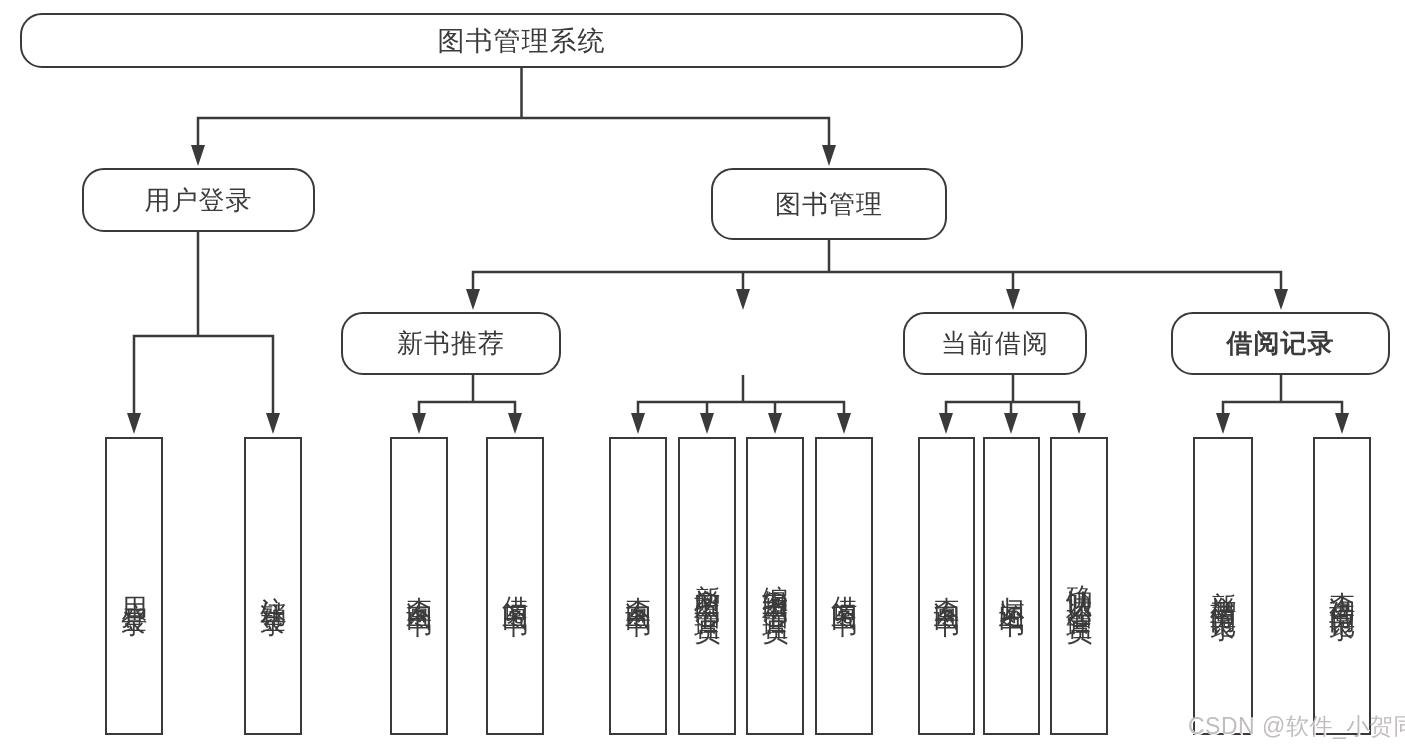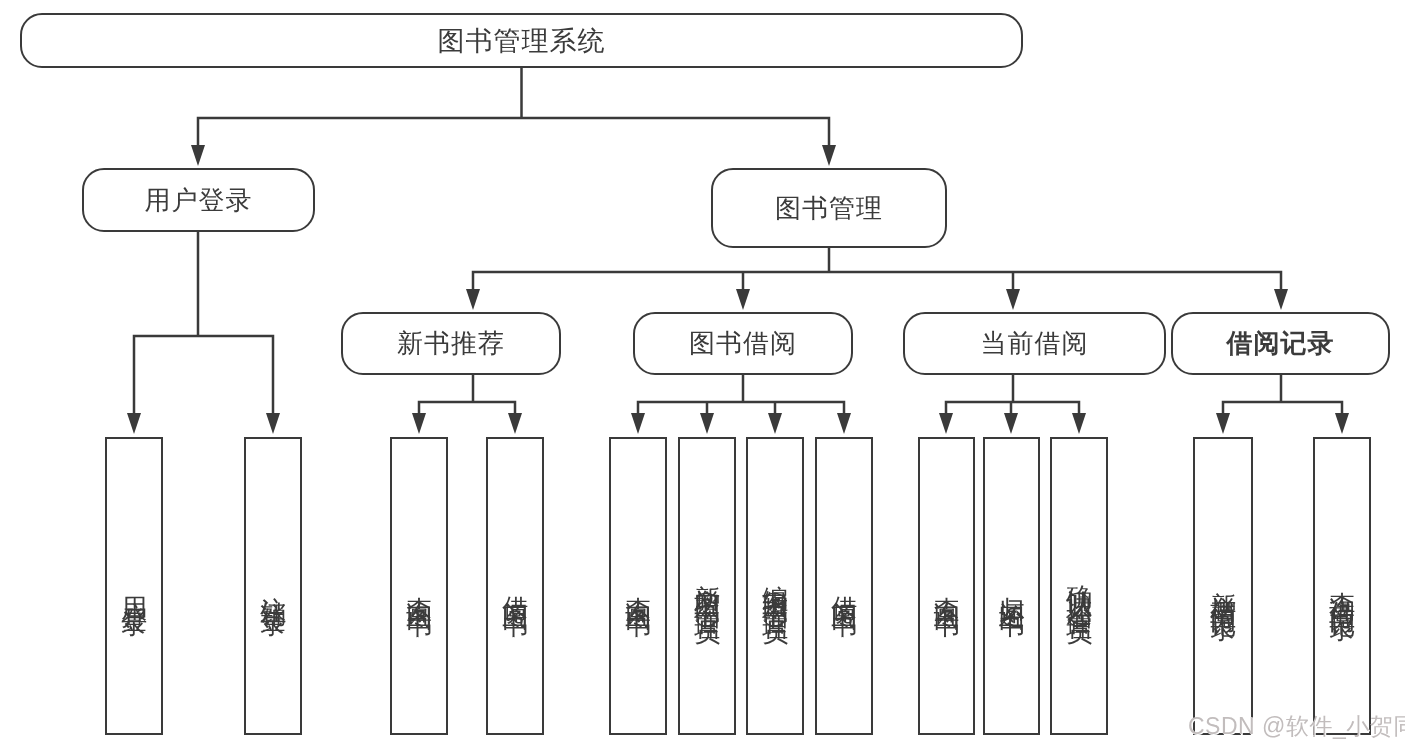--- a/index.html
+++ b/index.html
@@ -90,31 +90,28 @@
     <polygon points="1335,413 1349,413 1342,434"></polygon>
   </svg>
 
   <div class="node hbox root" style="left:20px;top:13px;width:1003px;height:55px;">
     <span>图书管理系统</span>
   </div>
 
   <div class="node hbox" style="left:82px;top:168px;width:233px;height:64px;">
     <span>用户登录</span>
   </div>
-  <div class="node hbox" style="left:711px;top:168px;width:236px;height:80px;align-items:center;">
+  <div class="node hbox" style="left:711px;top:168px;width:236px;height:72px;align-items:center;">
     <span>图书管理</span>
   </div>
 
   <div class="node hbox" style="left:341px;top:312px;width:220px;height:63px;">
     <span>新书推荐</span>
   </div>
-  <div class="node hbox" style="left:633px;top:312px;width:220px;height:63px;">
-    <span>图书借阅</span>
-  </div>
-  <div class="node hbox" style="left:903px;top:312px;width:263px;height:63px;">
+  <div class="node hbox" style="left:903px;top:312px;width:184px;height:63px;">
     <span>当前借阅</span>
   </div>
   <div class="node hbox" style="left:1171px;top:312px;width:219px;height:63px;font-weight:bold;">
     <span>借阅记录</span>
   </div>
 
   <div class="node vbox" style="left:105px;top:437px;width:58px;height:298px;">
     <span>用户登录</span>
   </div>
   <div class="node vbox" style="left:244px;top:437px;width:58px;height:298px;">

